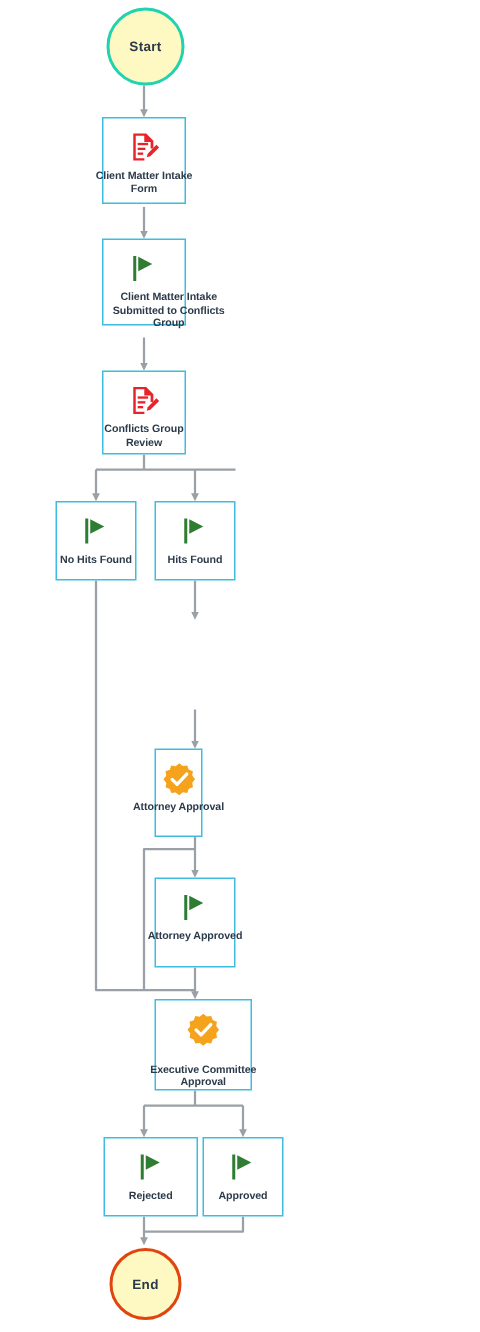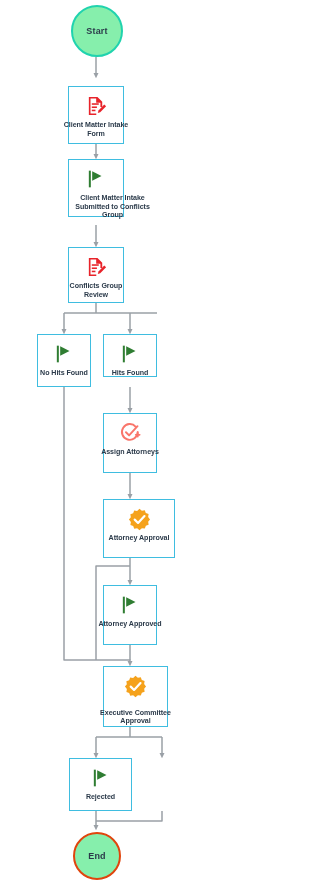--- a/index.html
+++ b/index.html
@@ -10,21 +10,21 @@
     overflow:hidden;
     position:relative;
   }
   #canvas{position:absolute;left:0;top:0;width:200px;height:888px;}
   #edges{position:absolute;left:0;top:0;width:200px;height:888px;}
 
   .node{position:absolute;box-sizing:border-box;}
 
   .terminator{
     border-radius:50%;
-    background:#86efac;
+    background:#fef9c3;
     display:flex;align-items:center;justify-content:center;
     font-size:9px;font-weight:bold;color:#2b3a4a;
     letter-spacing:.2px;
   }
   .terminator.start{border:2.5px solid #20d3ae;}
   .terminator.end{border:2.5px solid #e0450d;}
 
   .task{
     border:1.6px solid #3fbde0;
     background:#ffffff;
@@ -89,21 +89,21 @@
 
       <path d="M96,811 L96,828" marker-end="url(#arw)"></path>
       <path d="M162,811 L162,821 L96,821"></path>
     </g>
   </svg>
 
   <div class="node terminator start" style="left:71px;top:5px;width:52px;height:52px;">
     <span>Start</span>
   </div>
 
-  <div class="node task" style="left:68px;top:78px;width:56px;height:58px;margin-top:8px;">
+  <div class="node task" style="left:68px;top:78px;width:56px;height:58px;">
     <span class="glyph">
       <svg width="22" height="22" viewBox="0 0 24 24">
         <path d="M4.2 2.2 h9.4 l5.2 5.2 v5.6 h-2.0 V8.4 h-4.6 V3.9 H6.0 v16.2 h6.3 v1.7 H4.2 z" fill="#e8232a"></path>
         <rect x="7.4" y="9.0" width="7.6" height="1.7" fill="#e8232a"></rect>
         <rect x="7.4" y="12.5" width="5.6" height="1.7" fill="#e8232a"></rect>
         <rect x="7.4" y="16.0" width="4.0" height="1.7" fill="#e8232a"></rect>
         <path d="M21.0 10.4 l2.0 2.0 l-6.4 6.4 l-2.6 .7 l.7 -2.6 z" fill="#e8232a"></path>
       </svg>
     </span>
     <span class="caption">Client Matter Intake Form</span>
@@ -135,43 +135,32 @@
   <div class="node task" style="left:37px;top:334px;width:54px;height:53px;">
     <span class="glyph">
       <svg width="20" height="20" viewBox="0 0 24 24">
         <rect x="3.4" y="2.0" width="2.4" height="20" fill="#2f7d32"></rect>
         <path d="M7.4 2.6 L18.6 8.4 L7.4 14.2 z" fill="#2f7d32"></path>
       </svg>
     </span>
     <span class="caption">No Hits Found</span>
   </div>
 
-  <div class="node task" style="left:103px;top:334px;width:54px;height:43px;justify-content:space-between;">
+  <div class="node task" style="left:103px;top:334px;width:54px;height:53px;">
     <span class="glyph">
       <svg width="20" height="20" viewBox="0 0 24 24">
         <rect x="3.4" y="2.0" width="2.4" height="20" fill="#2f7d32"></rect>
         <path d="M7.4 2.6 L18.6 8.4 L7.4 14.2 z" fill="#2f7d32"></path>
       </svg>
     </span>
     <span class="caption">Hits Found</span>
   </div>
 
-  <div class="node task" style="left:103px;top:413px;width:54px;height:60px;">
-    <span class="glyph">
-      <svg width="22" height="22" viewBox="0 0 24 24">
-        <path d="M18.3 5.2 A8.6 8.6 0 1 0 20.4 10.9" fill="none" stroke="#f9766b" stroke-width="2.1" stroke-linecap="round"></path>
-        <path d="M7.6 11.2 L11.0 14.6 L20.2 4.6" fill="none" stroke="#f9766b" stroke-width="2.1" stroke-linecap="round" stroke-linejoin="round"></path>
-        <rect x="17.3" y="13.0" width="6.2" height="1.9" rx=".9" fill="#f9766b"></rect>
-        <rect x="19.5" y="10.8" width="1.9" height="6.2" rx=".9" fill="#f9766b"></rect>
-      </svg>
-    </span>
-    <span class="caption">Assign Attorneys</span>
-  </div>
-
-  <div class="node task" style="left:103px;top:499px;width:72px;height:59px;">
+
+  <div class="node task" style="left:103px;top:499px;width:32px;height:59px;">
     <span class="glyph">
       <svg width="23" height="23" viewBox="0 0 24 24">
         <path d="M12 .9 l2.45 1.96 l3.06 -.5 l1.07 2.92 l2.92 1.07 l-.5 3.06 L23 12
                  l-1.96 2.45 l.5 3.06 l-2.92 1.07 l-1.07 2.92 l-3.06 -.5 L12 23.1
                  l-2.45 -1.96 l-3.06 .5 l-1.07 -2.92 l-2.92 -1.07 l.5 -3.06 L1 12
                  l1.96 -2.45 l-.5 -3.06 l2.92 -1.07 l1.07 -2.92 l3.06 .5 z" fill="#f5a21c"></path>
         <path d="M7.0 12.1 L10.5 15.6 L17.2 8.4" fill="none" stroke="#ffffff" stroke-width="2.3" stroke-linecap="round" stroke-linejoin="round"></path>
       </svg>
     </span>
     <span class="caption">Attorney Approval</span>
@@ -203,18 +192,27 @@
   <div class="node task" style="left:69px;top:758px;width:63px;height:53px;">
     <span class="glyph">
       <svg width="20" height="20" viewBox="0 0 24 24">
         <rect x="3.4" y="2.0" width="2.4" height="20" fill="#2f7d32"></rect>
         <path d="M7.4 2.6 L18.6 8.4 L7.4 14.2 z" fill="#2f7d32"></path>
       </svg>
     </span>
     <span class="caption">Rejected</span>
   </div>
 
+  <div class="node task" style="left:135px;top:758px;width:54px;height:53px;">
+    <span class="glyph">
+      <svg width="20" height="20" viewBox="0 0 24 24">
+        <rect x="3.4" y="2.0" width="2.4" height="20" fill="#2f7d32"></rect>
+        <path d="M7.4 2.6 L18.6 8.4 L7.4 14.2 z" fill="#2f7d32"></path>
+      </svg>
+    </span>
+    <span class="caption">Approved</span>
+  </div>
 
   <div class="node terminator end" style="left:73px;top:832px;width:48px;height:48px;">
     <span>End</span>
   </div>
 
 </div>
 
 </body></html>

